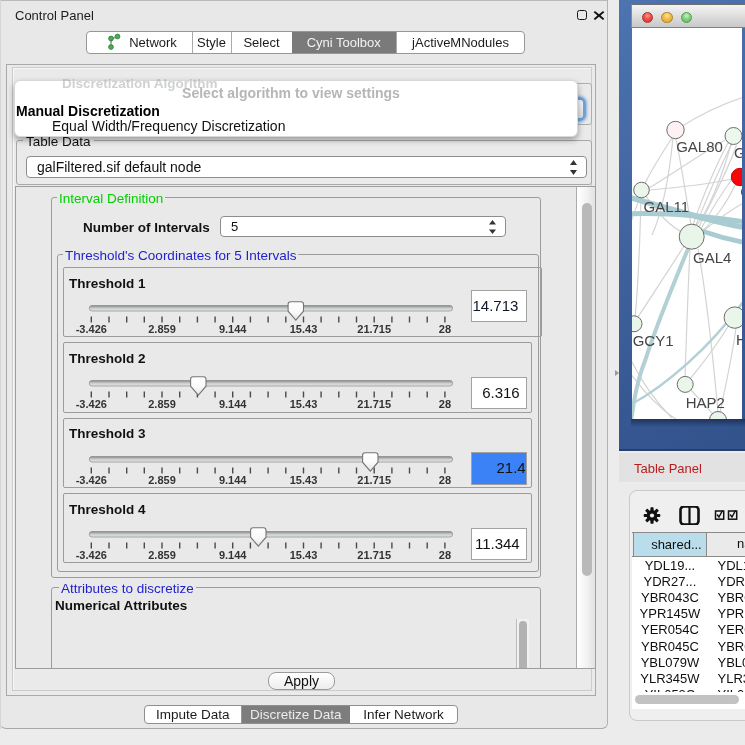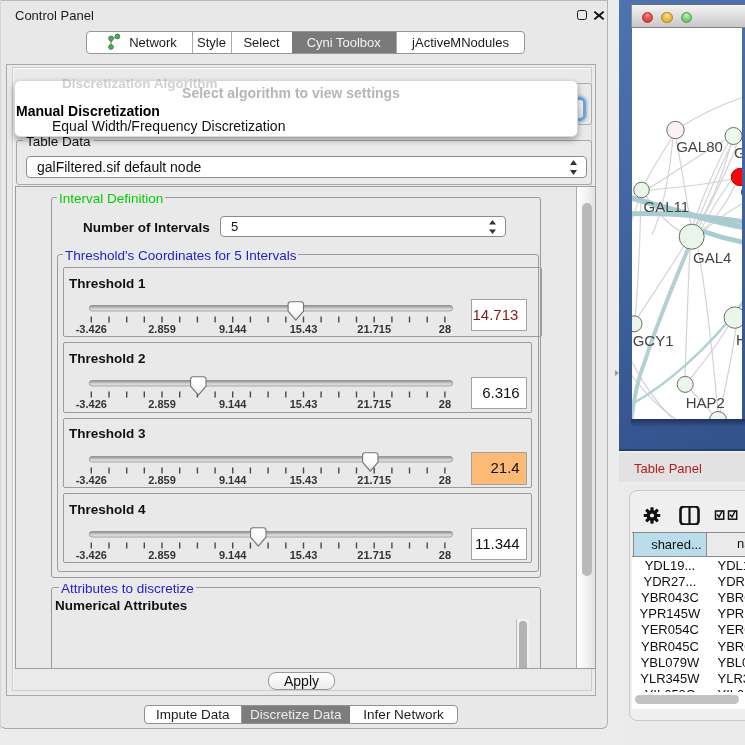--- a/index.html
+++ b/index.html
@@ -107,21 +107,21 @@
         <line x1="363.2" y1="15.5" x2="363.2" y2="21.5" stroke="#4a4a4a" stroke-width="1.4"></line>
         <line x1="380.9" y1="15.5" x2="380.9" y2="21.5" stroke="#4a4a4a" stroke-width="1.4"></line>
       <text x="27.3" y="31.5" text-anchor="middle" font-size="11" font-weight="bold" fill="#333">-3.426</text>
         <text x="98.0" y="31.5" text-anchor="middle" font-size="11" font-weight="bold" fill="#333">2.859</text>
         <text x="168.7" y="31.5" text-anchor="middle" font-size="11" font-weight="bold" fill="#333">9.144</text>
         <text x="239.5" y="31.5" text-anchor="middle" font-size="11" font-weight="bold" fill="#333">15.43</text>
         <text x="310.2" y="31.5" text-anchor="middle" font-size="11" font-weight="bold" fill="#333">21.715</text>
         <text x="380.9" y="31.5" text-anchor="middle" font-size="11" font-weight="bold" fill="#333">28</text>
       <path d="M 224.1 3.3 Q 224.1 0.8 226.6 0.8 L 237.0 0.8 Q 239.5 0.8 239.5 3.3 L 239.5 10.2 L 231.8 19.2 L 224.1 10.2 Z" fill="url(#thg)" stroke="#757575" stroke-width="1.1"></path>
     </svg>
-    <div class="abs" style="left:407.8px;top:31px;width:55.2px;height:32.4px;background:#fff;border:1px solid #a2a2a2;font-size:15px;color:#7f1d1d;text-align:right;line-height:30px;padding-right:16px;">14.713</div>
+    <div class="abs" style="left:407.8px;top:22px;width:55.2px;height:32.4px;background:#fff;border:1px solid #a2a2a2;font-size:15px;color:#0f172a;text-align:right;line-height:30px;padding-right:16px;">14.713</div>
   </div>
   <div class="abs" style="left:46.7px;top:155.3px;width:469.3px;height:70.3px;border:1px solid #9c9c9c;border-radius:2px;">
     <div class="abs" style="left:5.4px;top:7.5px;font-size:13.5px;font-weight:bold;color:#111;">Threshold 2</div>
     <svg class="abs" style="left:0;top:33px;" width="469" height="36" viewBox="0 0 469 36">
       <defs>
         <linearGradient id="trg155.3" x1="0" y1="0" x2="0" y2="1">
           <stop offset="0" stop-color="#7f847f"></stop>
             <stop offset="0.45" stop-color="#c7cbc7"></stop>
             <stop offset="1" stop-color="#e6e8e6"></stop>
         </linearGradient>
@@ -201,21 +201,21 @@
         <line x1="363.2" y1="15.5" x2="363.2" y2="21.5" stroke="#4a4a4a" stroke-width="1.4"></line>
         <line x1="380.9" y1="15.5" x2="380.9" y2="21.5" stroke="#4a4a4a" stroke-width="1.4"></line>
       <text x="27.3" y="31.5" text-anchor="middle" font-size="11" font-weight="bold" fill="#333">-3.426</text>
         <text x="98.0" y="31.5" text-anchor="middle" font-size="11" font-weight="bold" fill="#333">2.859</text>
         <text x="168.7" y="31.5" text-anchor="middle" font-size="11" font-weight="bold" fill="#333">9.144</text>
         <text x="239.5" y="31.5" text-anchor="middle" font-size="11" font-weight="bold" fill="#333">15.43</text>
         <text x="310.2" y="31.5" text-anchor="middle" font-size="11" font-weight="bold" fill="#333">21.715</text>
         <text x="380.9" y="31.5" text-anchor="middle" font-size="11" font-weight="bold" fill="#333">28</text>
       <path d="M 298.6 3.3 Q 298.6 0.8 301.1 0.8 L 311.5 0.8 Q 314.0 0.8 314.0 3.3 L 314.0 10.2 L 306.3 19.2 L 298.6 10.2 Z" fill="url(#thg)" stroke="#757575" stroke-width="1.1"></path>
     </svg>
-    <div class="abs" style="left:407.8px;top:33.5px;width:55.2px;height:32.4px;background:#fdba74;border:1px solid #a2a2a2;font-size:15px;color:#111;text-align:right;line-height:30px;padding-right:6px;">21.4</div>
+    <div class="abs" style="left:407.8px;top:33.5px;width:55.2px;height:32.4px;background:#3b82f6;border:1px solid #a2a2a2;font-size:15px;color:#111;text-align:right;line-height:30px;">21.4</div>
   </div>
   <div class="abs" style="left:46.7px;top:306.0px;width:469.3px;height:70.3px;border:1px solid #9c9c9c;border-radius:2px;">
     <div class="abs" style="left:5.4px;top:7.5px;font-size:13.5px;font-weight:bold;color:#111;">Threshold 4</div>
     <svg class="abs" style="left:0;top:33px;" width="469" height="36" viewBox="0 0 469 36">
       <defs>
         <linearGradient id="trg306.0" x1="0" y1="0" x2="0" y2="1">
           <stop offset="0" stop-color="#7f847f"></stop>
             <stop offset="0.45" stop-color="#c7cbc7"></stop>
             <stop offset="1" stop-color="#e6e8e6"></stop>
         </linearGradient>

